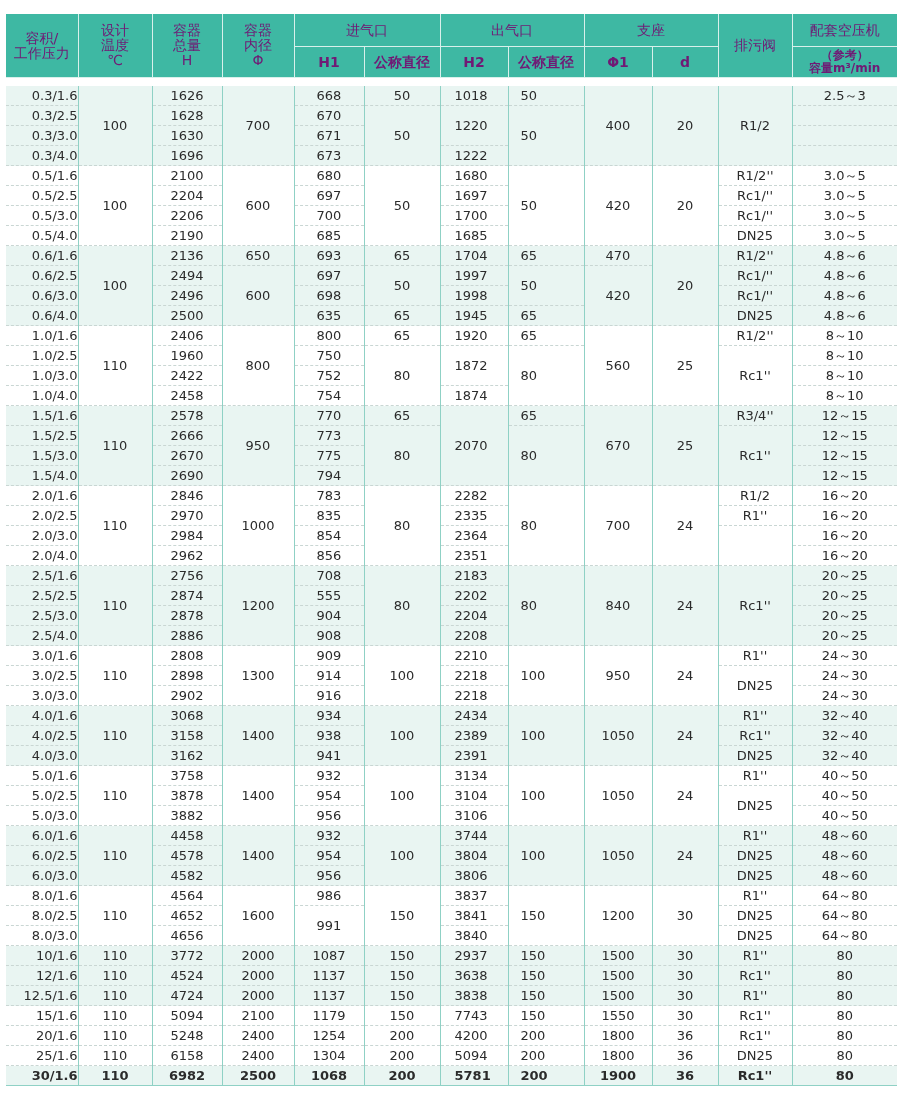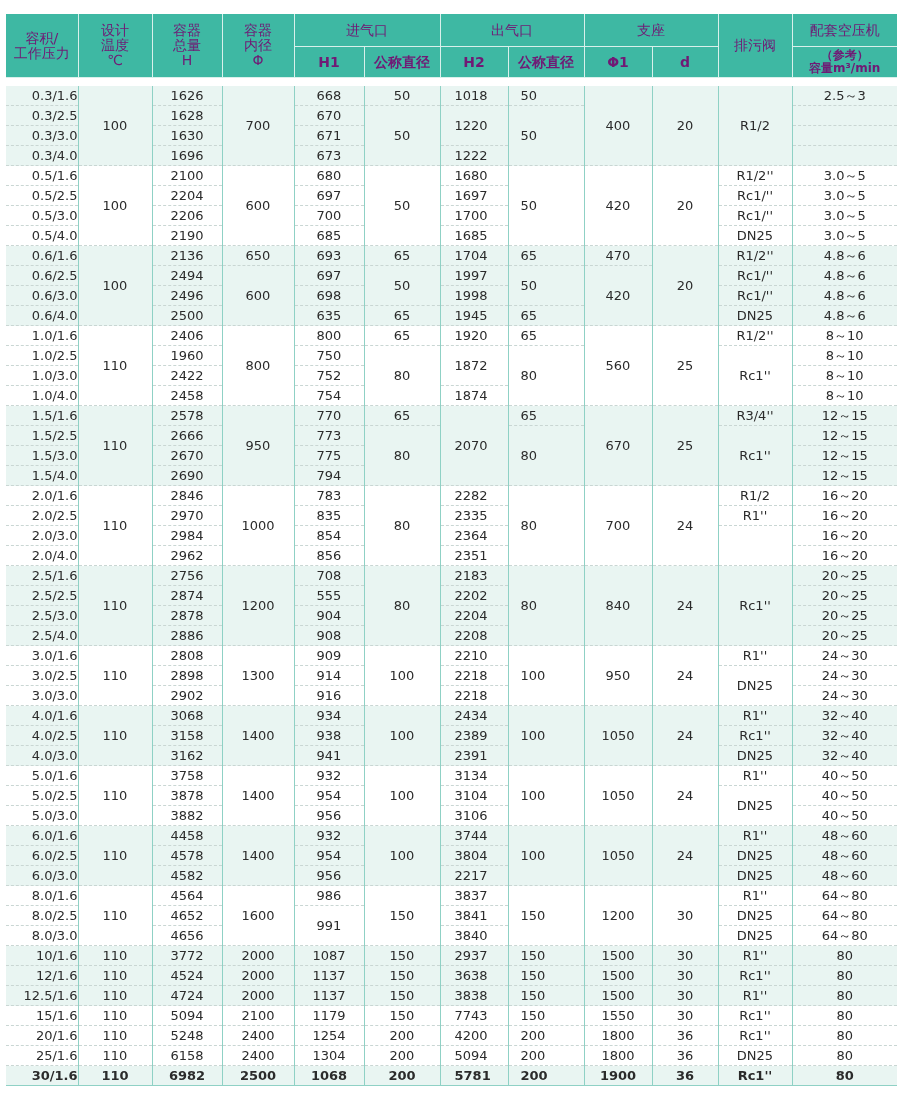--- a/index.html
+++ b/index.html
@@ -460,21 +460,21 @@
       <td>4578</td>
       <td>954</td>
       <td class="c5">3804</td>
       <td>DN25</td>
       <td>48～60</td>
     </tr>
     <tr class="shade">
       <td class="c0">6.0/3.0</td>
       <td>4582</td>
       <td>956</td>
-      <td class="c5">2217</td>
+      <td class="c5">3806</td>
       <td>DN25</td>
       <td>48～60</td>
     </tr>
 
     <tr class="plain">
       <td class="c0">8.0/1.6</td>
       <td rowspan="3">110</td>
       <td>4564</td>
       <td rowspan="3">1600</td>
       <td>986</td>

